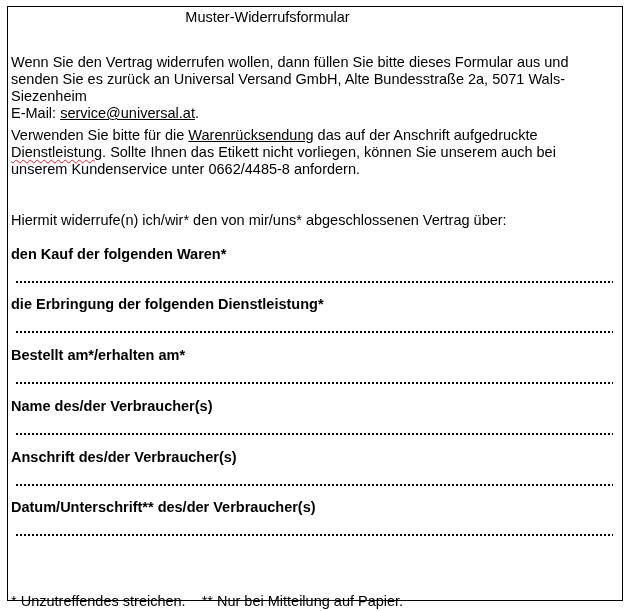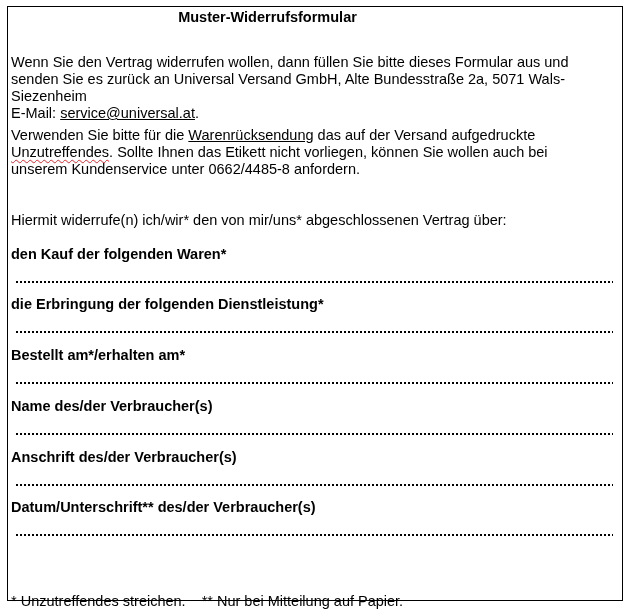--- a/index.html
+++ b/index.html
@@ -28,21 +28,21 @@
     .abs {
       position: absolute;
       white-space: nowrap;
       line-height: 17px;
     }
     .title {
       left: 0;
       width: 535px;
       text-align: center;
       top: 9px;
-      font-weight: bold;
+      font-weight: normal;
       font-size: 14.5px;
     }
     .para {
       left: 11px;
       width: 606px;
       white-space: normal;
       line-height: 17px;
     }
     .para .line { display: block; white-space: nowrap; }
     .u { text-decoration: underline; text-align: right; }
@@ -80,22 +80,22 @@
 <div class="abs title">Muster-Widerrufsformular</div>
 
 <div class="abs para" style="top:42px;margin-top:12px;">
   <span class="line">Wenn Sie den Vertrag widerrufen wollen, dann füllen Sie bitte dieses Formular aus und</span>
   <span class="line">senden Sie es zurück an Universal Versand GmbH, Alte Bundesstraße 2a, 5071 Wals-</span>
   <span class="line">Siezenheim</span>
   <span class="line"><span>E-Mail: </span><span class="u">service@universal.at</span><span>.</span></span>
 </div>
 
 <div class="abs para" style="top:127px;">
-  <span class="line"><span>Verwenden Sie bitte für die </span><span class="u">Warenrücksendung</span><span> das auf der Versand aufgedruckte</span></span>
-  <span class="line"><span class="spell">Unzutreffendes</span><span>. Sollte Ihnen das Etikett nicht vorliegen, können Sie wollen auch bei</span></span>
+  <span class="line"><span>Verwenden Sie bitte für die </span><span class="u">Warenrücksendung</span><span> das auf der Anschrift aufgedruckte</span></span>
+  <span class="line"><span class="spell">Dienstleistung</span><span>. Sollte Ihnen das Etikett nicht vorliegen, können Sie unserem auch bei</span></span>
   <span class="line">unserem Kundenservice unter 0662/4485-8 anfordern.</span>
 </div>
 
 <div class="abs" style="left:11px; top:212px;text-align:center;">Hiermit widerrufe(n) ich/wir* den von mir/uns* abgeschlossenen Vertrag über:</div>
 
 <div class="abs label" style="top:246px;">den Kauf der folgenden Waren*</div>
 <div class="dots" style="top:281px;"></div>
 
 <div class="abs label" style="top:296px;">die Erbringung der folgenden Dienstleistung*</div>
 <div class="dots" style="top:331px;"></div>

